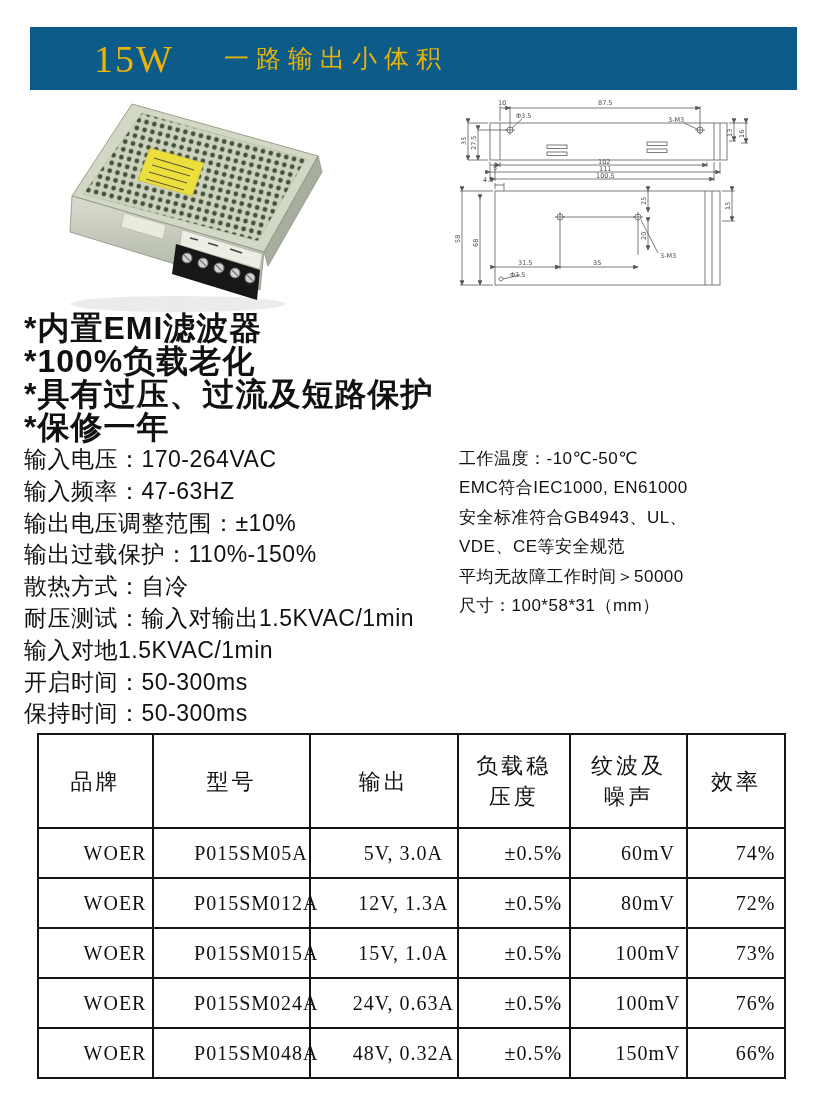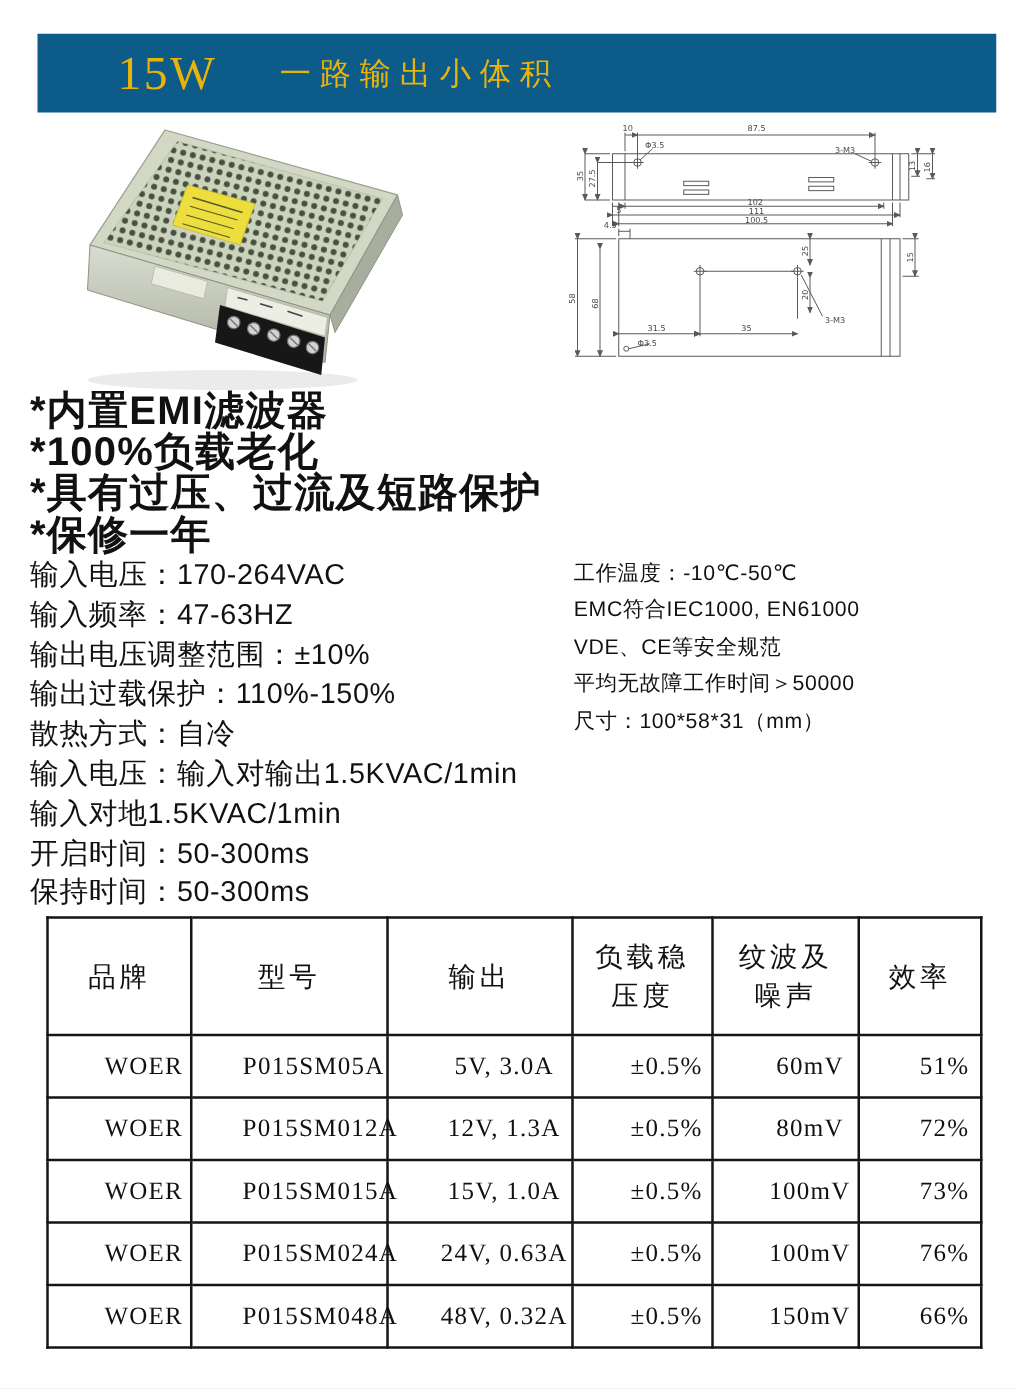--- a/index.html
+++ b/index.html
@@ -236,29 +236,30 @@
     <div>*具有过压、过流及短路保护</div>
     <div>*保修一年</div>
   </div>
 
   <div class="specs-left">
     <div>输入电压：170-264VAC</div>
     <div>输入频率：47-63HZ</div>
     <div>输出电压调整范围：±10%</div>
     <div>输出过载保护：110%-150%</div>
     <div>散热方式：自冷</div>
-    <div>输入电压：输入对输出1.5KVAC/1min</div>
+    <div>耐压测试：输入对输出1.5KVAC/1min</div>
     <div>输入对地1.5KVAC/1min</div>
     <div>开启时间：50-300ms</div>
     <div>保持时间：50-300ms</div>
   </div>
 
   <div class="specs-right">
     <div>工作温度：-10℃-50℃</div>
     <div>EMC符合IEC1000, EN61000</div>
+    <div>安全标准符合GB4943、UL、</div>
     <div>VDE、CE等安全规范</div>
     <div>平均无故障工作时间＞50000</div>
     <div>尺寸：100*58*31（mm）</div>
   </div>
 
   <table class="models">
     <colgroup>
       <col style="width:15.4%">
         <col style="width:21%">
         <col style="width:19.8%">
@@ -276,21 +277,21 @@
         <th>效率</th>
       </tr>
     </thead>
     <tbody>
       <tr>
         <td>WOER</td>
         <td>P015SM05A</td>
         <td>5V, 3.0A</td>
         <td>±0.5%</td>
         <td>60mV</td>
-        <td>51%</td>
+        <td>74%</td>
       </tr>
       <tr>
         <td>WOER</td>
         <td>P015SM012A</td>
         <td>12V, 1.3A</td>
         <td>±0.5%</td>
         <td>80mV</td>
         <td>72%</td>
       </tr>
       <tr>

